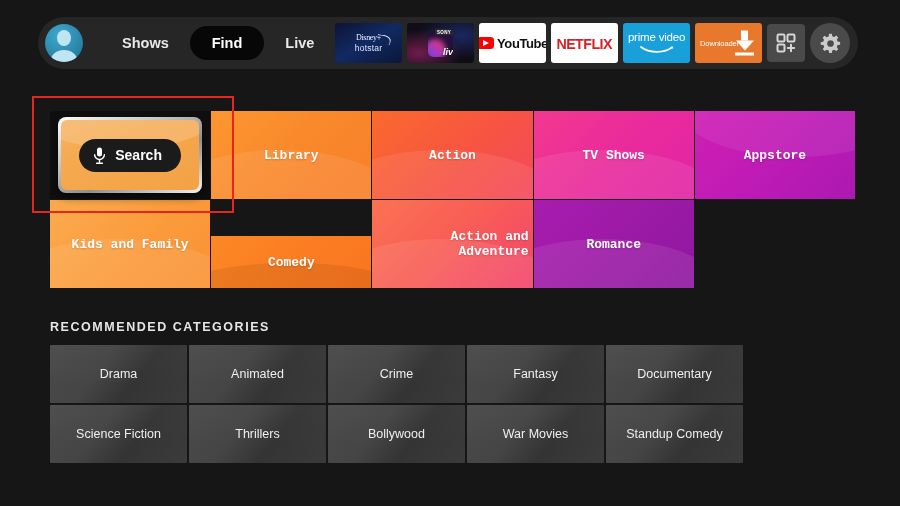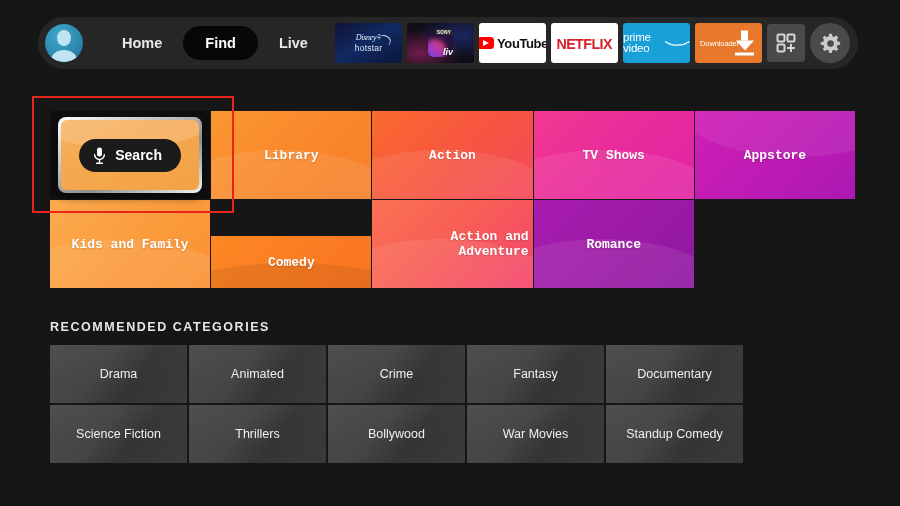--- a/index.html
+++ b/index.html
@@ -98,21 +98,20 @@
 
   
   .app-hotstar {
     background: linear-gradient(150deg, #0d1333 0%, #112a63 48%, #0a1738 100%);
     flex-direction: column;
     gap: 1px;
   }
   .hs-top {
     font-family: "Liberation Serif", serif;
     font-size: 8px;
-    font-style: italic;
     color: #e9eefc;
     letter-spacing: -0.3px;
     position: relative;
   }
   .hs-top::after {
     content: "";
     position: absolute;
     right: -10px; top: 2px;
     width: 13px; height: 8px;
     border-top: 1.2px solid #e9eefc;
@@ -208,21 +207,21 @@
     font-size: 15px;
     font-weight: bold;
     color: #d81f26;
     letter-spacing: -0.6px;
     transform: scaleX(0.95);
   }
 
   
   .app-prime {
     background: #1aa0d8;
-    flex-direction: row;
+    flex-direction: column;
     justify-content: center;
   }
   .pv-word {
     font-size: 11.5px;
     color: #ffffff;
     letter-spacing: -0.2px;
     line-height: 1;
   }
   .pv-smile {
     width: 34px; height: 9px;
@@ -467,21 +466,21 @@
 <body>
 
 <div class="header-bar">
 
   <div class="avatar">
     <div class="head"></div>
     <div class="body"></div>
   </div>
 
   <div class="nav-links">
-    <div class="nav-link">Home</div>
+    <div class="nav-link">Shows</div>
     <div class="nav-link active">Find</div>
     <div class="nav-link">Live</div>
   </div>
 
   <div class="app-icons">
 
     <div class="app-tile app-hotstar">
       <div class="hs-top">Disney+</div>
       <div class="hs-bot">hotstar</div>
     </div>

